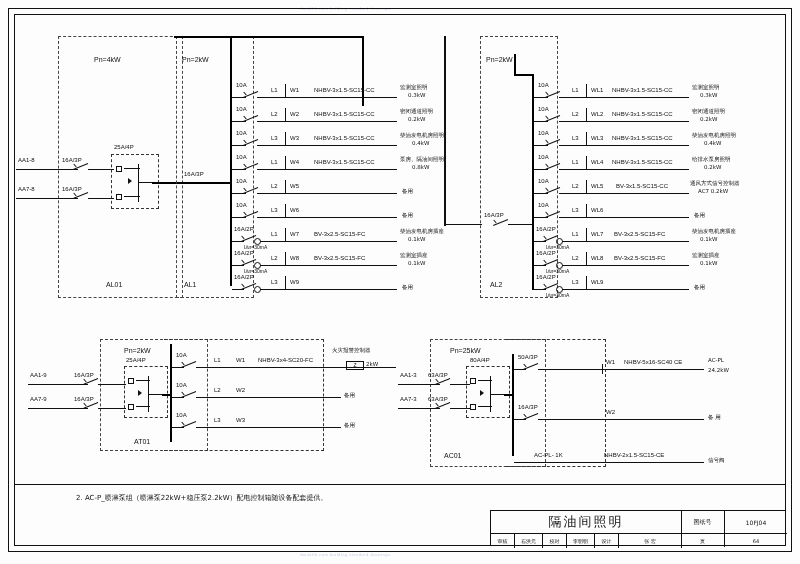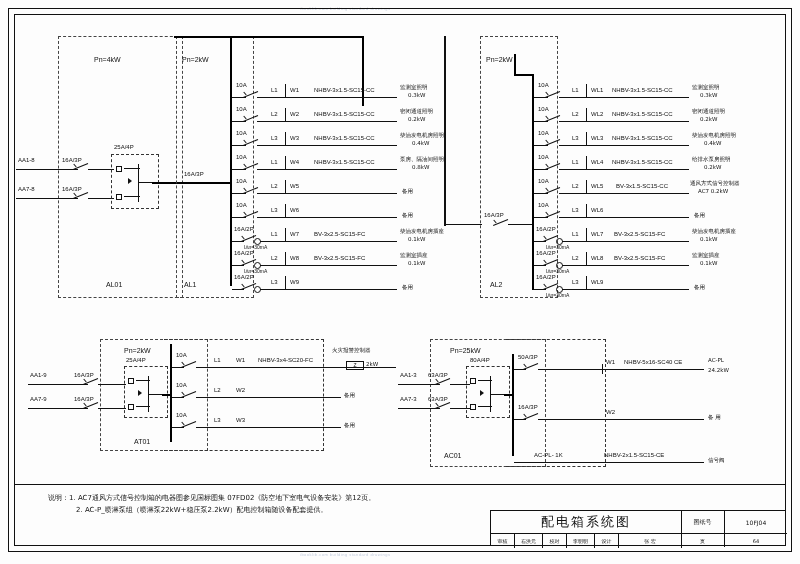--- a/index.html
+++ b/index.html
@@ -564,31 +564,27 @@
       <div class="t t6" style="left:520px;top:438px;">AC-PL- 1K</div>
       <div class="t t6" style="left:590px;top:438px;">NHBV-2x1.5-SC15-CE</div>
       <div class="label-r" style="left:694px;top:443px;">信号阀</div>
     </div>
 
   </div>
 
   <div class="ln h" style="left:14px;top:484px;width:772px;"></div>
 
   <div class="notes" style="left:48px;top:492px;">
-    <div style="display:flex;">
-      <span>说明：</span>
-      <span>1. AC7通风方式信号控制箱的电器图参见国标图集 07FD02《防空地下室电气设备安装》第12页。</span>
-    </div>
     <div style="padding-left:28px;">
       <span>2. AC-P_喷淋泵组（喷淋泵22kW+稳压泵2.2kW）配电控制箱随设备配套提供。</span>
     </div>
   </div>
 
   <div class="tb" style="left:490px;top:510px;width:296px;height:36px;">
-    <div class="tb-title" style="position:absolute;left:0;top:0;width:190px;height:22px;border-right:1px solid #111;border-bottom:1px solid #111;">配电箱系统图</div>
+    <div class="tb-title" style="position:absolute;left:0;top:0;width:190px;height:22px;border-right:1px solid #111;border-bottom:1px solid #111;">隔油间照明</div>
     <div class="tb-cell" style="left:190px;top:0;width:44px;height:22px;font-size:6px;">图纸号</div>
     <div class="tb-cell" style="left:234px;top:0;width:62px;height:22px;border-right:none;font-size:6px;">10FJ04</div>
 
     <div style="position:absolute;left:0;top:22px;width:190px;height:14px;border-right:1px solid #111;border-top:1px solid #111;">
       <div class="tb-cell" style="left:0;top:0;width:24px;height:14px;">审核</div>
       <div class="tb-cell" style="left:24px;top:0;width:28px;height:14px;">石洪元</div>
       <div class="tb-cell" style="left:52px;top:0;width:24px;height:14px;">校对</div>
       <div class="tb-cell" style="left:76px;top:0;width:28px;height:14px;">李明明</div>
       <div class="tb-cell" style="left:104px;top:0;width:24px;height:14px;">设计</div>
       <div class="tb-cell" style="left:128px;top:0;width:62px;height:14px;border-right:none;">张 宏</div>

